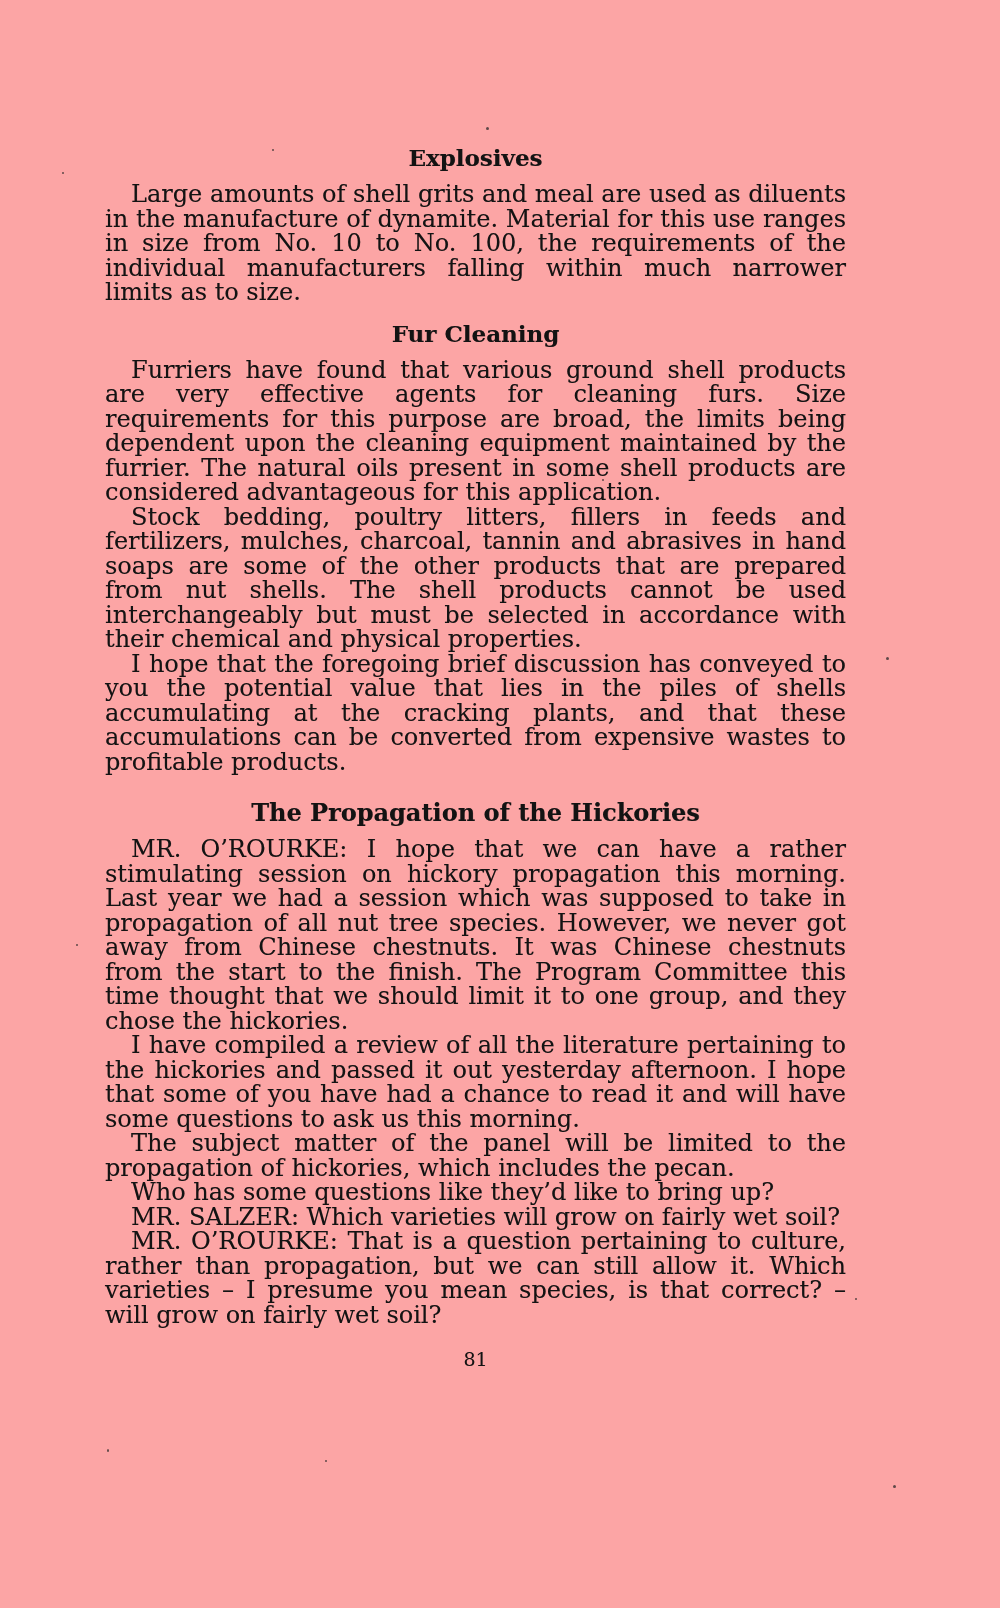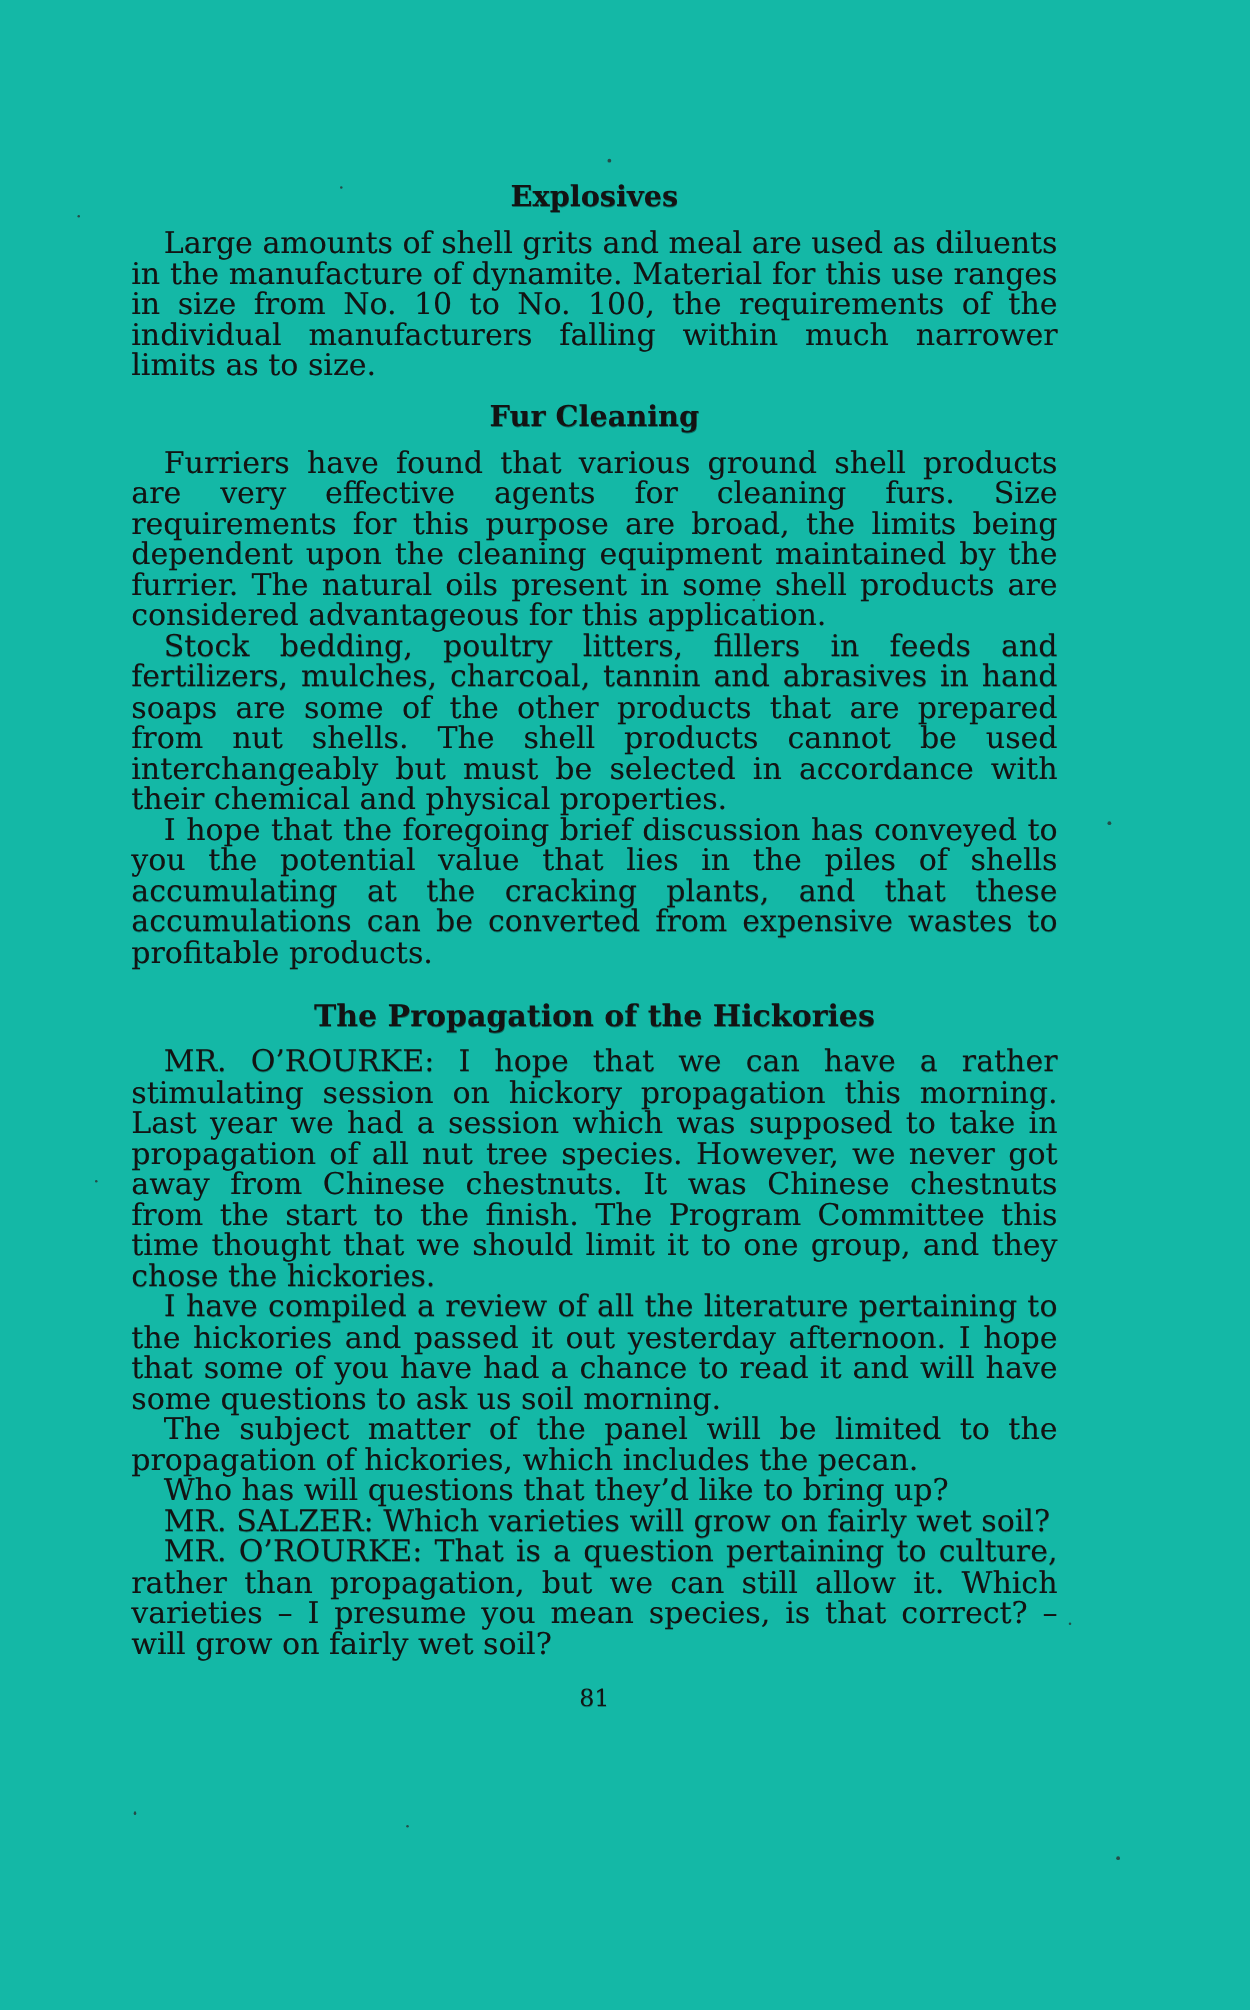--- a/index.html
+++ b/index.html
@@ -1,20 +1,20 @@
 <!DOCTYPE html>
 <html><head>
 <meta charset="utf-8">
 <style>
   html, body { margin: 0; padding: 0; background: #e8e8e8; }
   .page {
     position: relative;
     width: 1000px;
     height: 1608px;
-    background: #14b8a6;
+    background: #fca5a5;
     overflow: hidden;
     color: #131313;
     font-family: "DejaVu Serif", "Liberation Serif", serif;
     margin: 0 auto;
   }
   .content {
     position: absolute;
     left: 105px;
     top: 146px;
     width: 741px;
@@ -97,23 +97,23 @@
     </section>
 
     <section>
       <p class="para">Stock bedding, poultry litters, fillers in feeds and fertilizers, mulches, charcoal, tannin and abrasives in hand soaps are some of the other products that are prepared from nut shells. The shell products cannot be used interchangeably but must be selected in accordance with their chemical and physical properties.</p>
       <p class="para">I hope that the foregoing brief discussion has conveyed to you the potential value that lies in the piles of shells accumulating at the cracking plants, and that these accumulations can be converted from expensive wastes to profitable products.</p>
     </section>
 
     <article>
       <h2 class="article-title">The Propagation of the Hickories</h2>
       <p class="para">MR. O’ROURKE: I hope that we can have a rather stimulating session on hickory propagation this morning. Last year we had a session which was supposed to take in propagation of all nut tree species. However, we never got away from Chinese chestnuts. It was Chinese chestnuts from the start to the finish. The Program Committee this time thought that we should limit it to one group, and they chose the hickories.</p>
-      <p class="para">I have compiled a review of all the literature pertaining to the hickories and passed it out yesterday afternoon. I hope that some of you have had a chance to read it and will have some questions to ask us soil morning.</p>
+      <p class="para">I have compiled a review of all the literature pertaining to the hickories and passed it out yesterday afternoon. I hope that some of you have had a chance to read it and will have some questions to ask us this morning.</p>
       <p class="para">The subject matter of the panel will be limited to the propagation of hickories, which includes the pecan.</p>
-      <p class="para">Who has will questions that they’d like to bring up?</p>
+      <p class="para">Who has some questions like they’d like to bring up?</p>
       <p class="para">MR. SALZER: Which varieties will grow on fairly wet soil?</p>
       <p class="para">MR. O’ROURKE: That is a question pertaining to culture, rather than propagation, but we can still allow it. Which varieties – I presume you mean species, is that correct? – will grow on fairly wet soil?</p>
     </article>
 
     <div class="page-number">81</div>
 
   </main>
 </div>
 
 </body></html>

